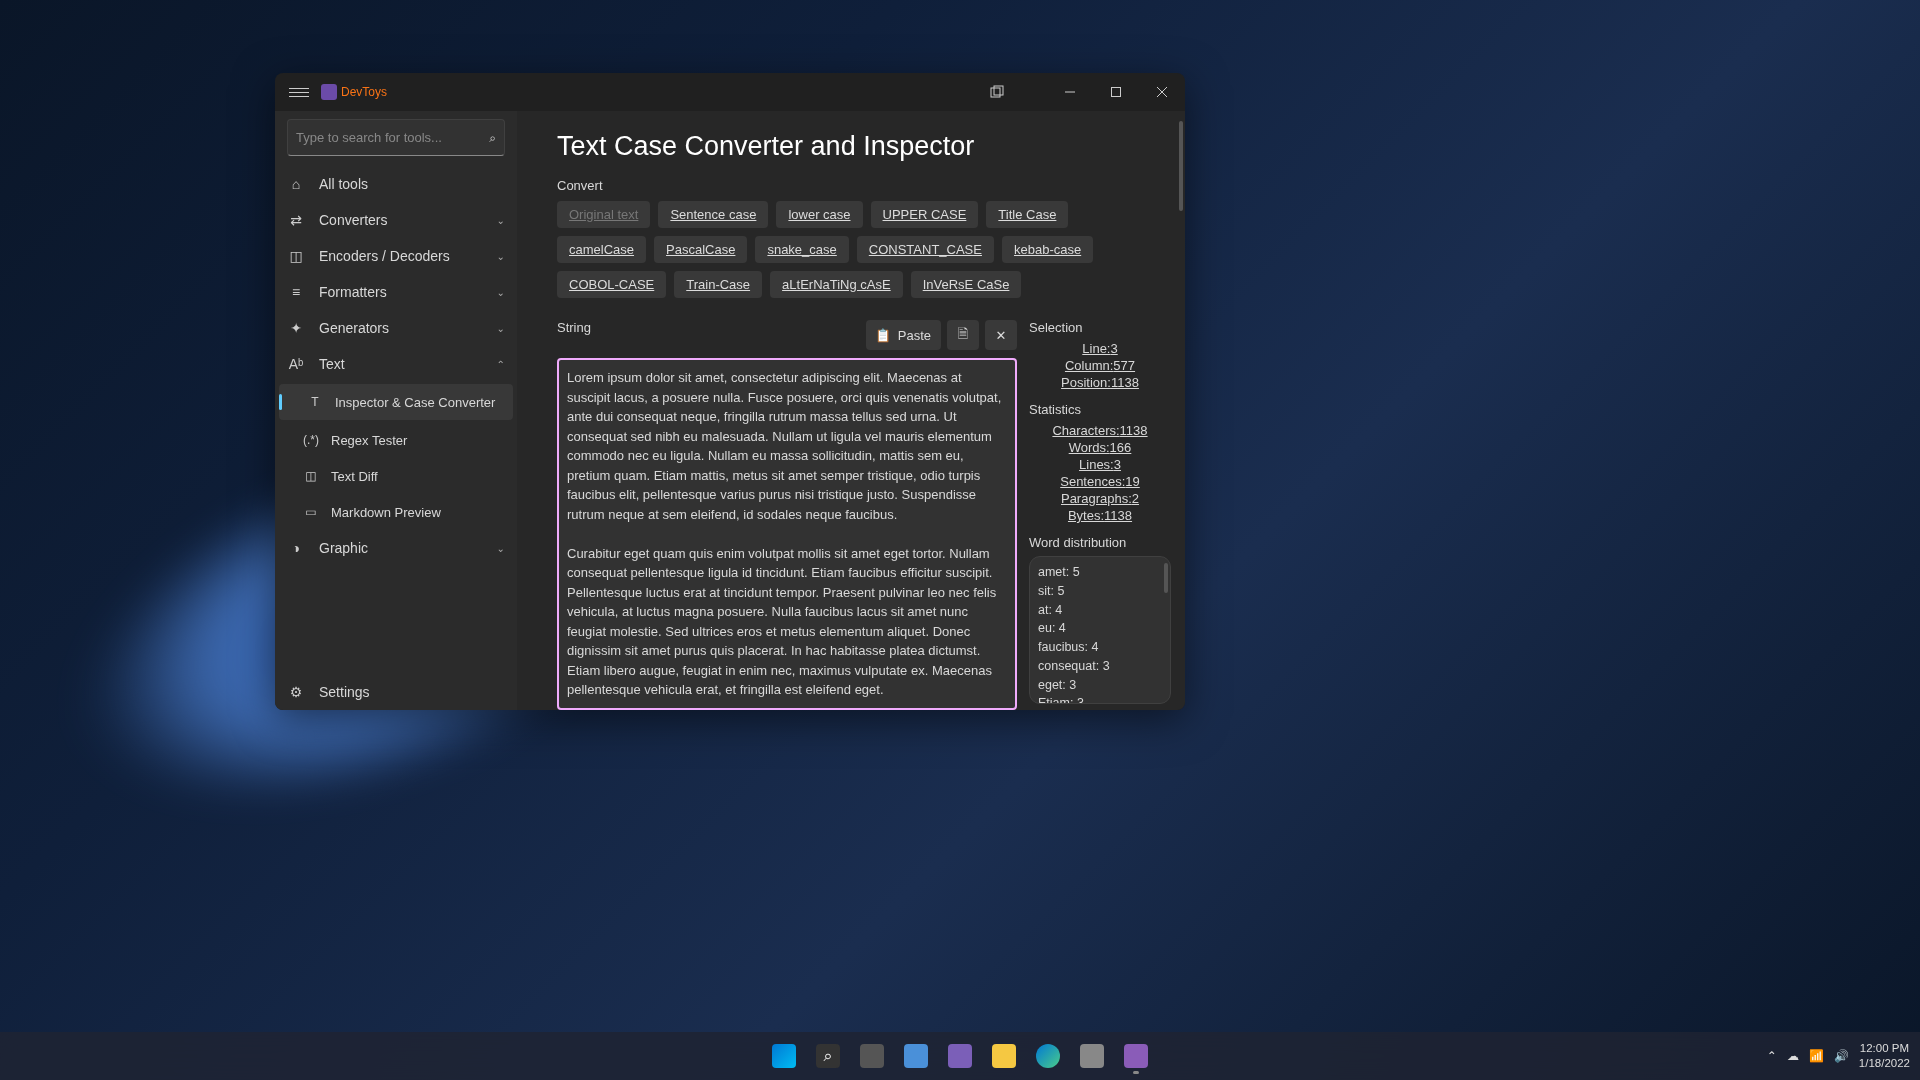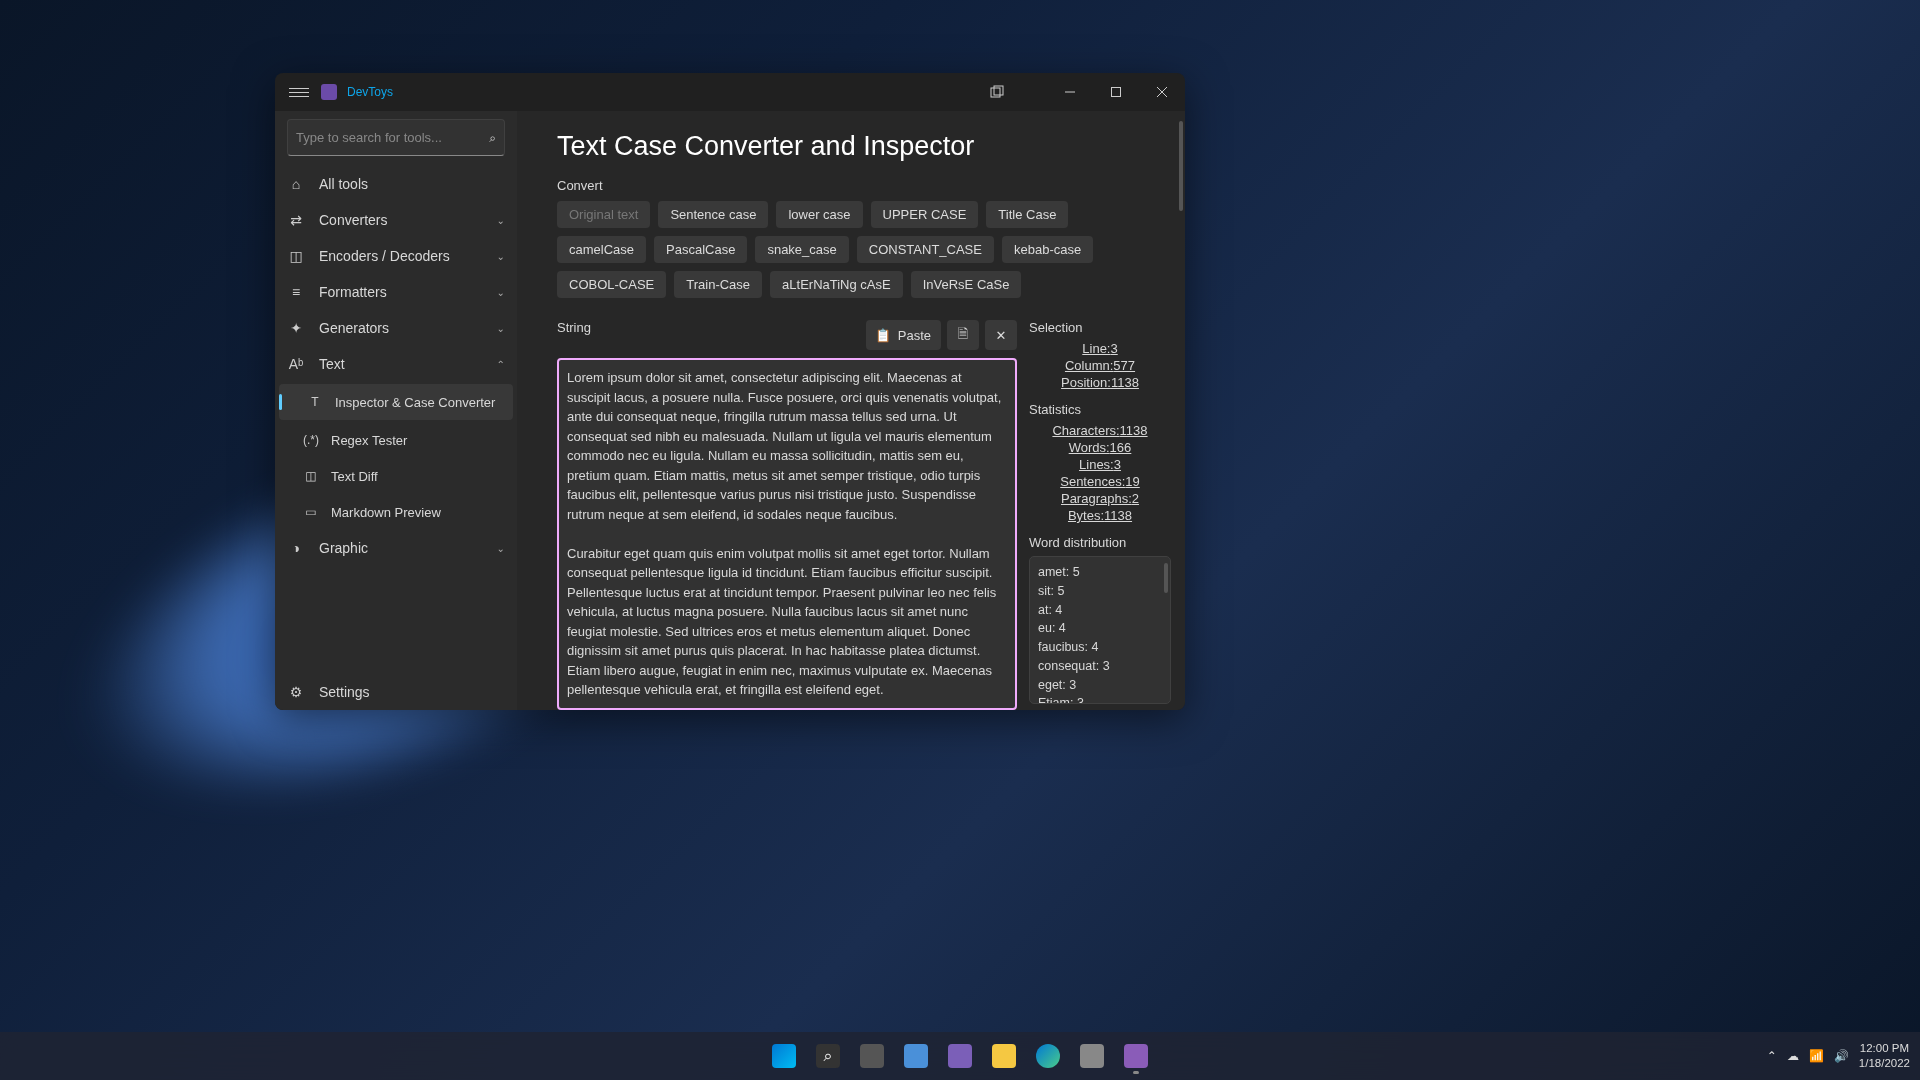--- a/index.html
+++ b/index.html
@@ -69,23 +69,23 @@
 
 .app-icon {
   width: 16px;
   height: 16px;
   background: #6b4ba8;
   border-radius: 3px;
   margin-left: 12px;
 }
 
 .app-title {
-  color: #0ea5e9;
+  color: #f97316;
   font-size: 12px;
-  margin-left: 10px;
+  margin-left: 4px;
 }
 
 .titlebar-spacer {
   flex: 1;
 }
 
 .titlebar-btn {
   width: 46px;
   height: 38px;
   display: flex;
@@ -250,20 +250,21 @@
   padding-right: 30px;
 }
 
 .chip {
   background: #393939;
   color: #dcdcdc;
   padding: 6px 12px;
   border-radius: 4px;
   font-size: 13px;
   cursor: pointer;
+  text-decoration: underline;
 }
 
 .chip.disabled {
   color: #777;
 }
 
 .main-columns {
   display: flex;
   flex: 1;
   gap: 12px;
@@ -345,21 +346,21 @@
   text-decoration: underline;
 }
 
 .info-block {
   margin-bottom: 12px;
 }
 
 .dist-box {
   background: #323232;
   border: 1px solid #404040;
-  border-radius: 5px;
+  border-radius: 11px;
   padding: 6px 8px;
   height: 148px;
   overflow: hidden;
   position: relative;
 }
 
 .dist-scroll {
   position: absolute;
   right: 2px;
   top: 6px;

